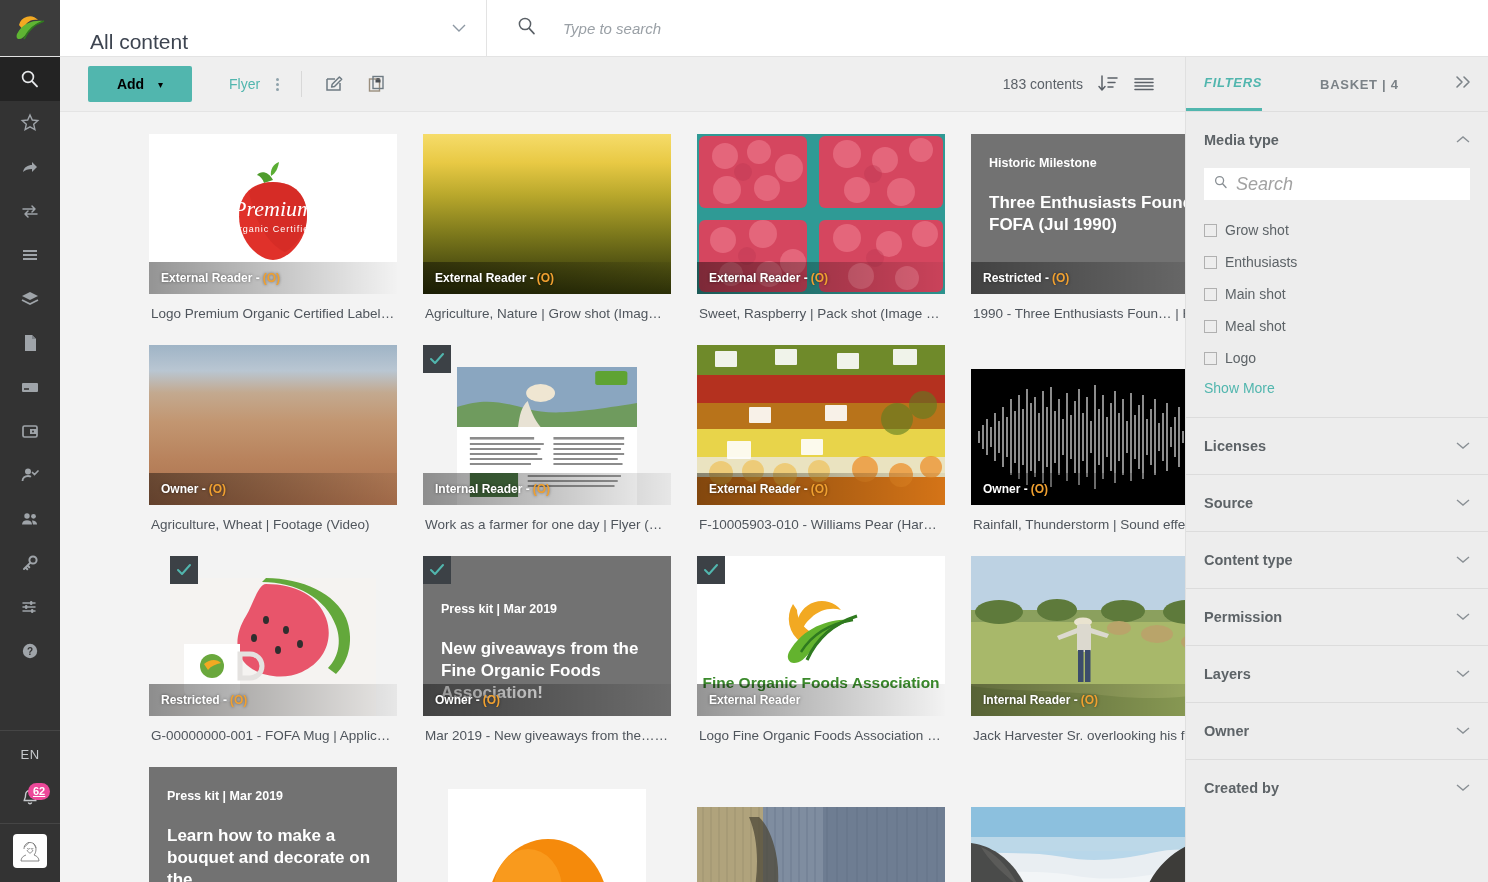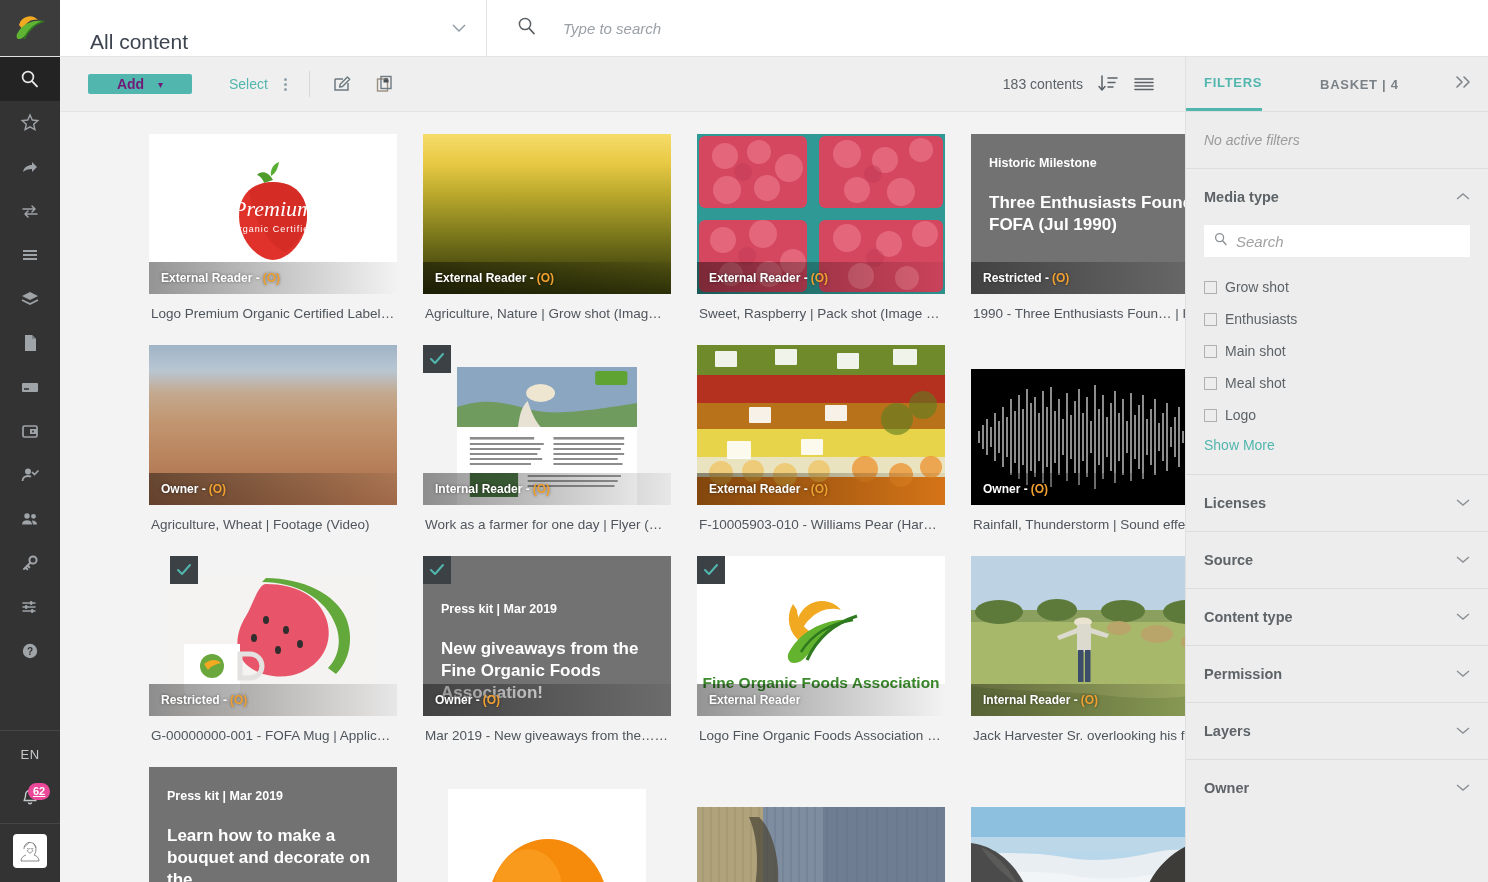--- a/index.html
+++ b/index.html
@@ -47,21 +47,21 @@
            min-width: 20px; text-align: center; line-height: 15px; text-decoration: underline; }
   .rail-avatar { width: 34px; height: 34px; margin: 10px 0 14px 0; background: #fff;
                  border-radius: 4px; display: flex; align-items: center; justify-content: center;
                  overflow: hidden; }
 
   
   .center { flex: 1; display: flex; flex-direction: column; min-width: 0;
             background: #f3f3f3; }
   .toolbar { height: 55px; flex: 0 0 55px; background: #efefef; display: flex;
              align-items: center; padding: 0 30px 0 28px; border-bottom: 1px solid #e4e4e4; }
-  .add-btn { background: #51b6ae; color: #701a75; border: none; height: 20px; width: 104px;
+  .add-btn { background: #51b6ae; color: #000000; border: none; height: 36px; width: 104px;
              border-radius: 2px; font-size: 14px; font-weight: bold; display: flex;
              align-items: center; justify-content: center; gap: 14px; cursor: pointer;
              font-family: "Liberation Sans", sans-serif; }
   .add-caret { font-size: 10px; font-weight: normal; }
   .select-link { color: #51b6ae; font-size: 14px; margin-left: 37px; cursor: pointer; }
   .kebab { margin-left: 16px; display: flex; flex-direction: column; gap: 2px; cursor: pointer; }
   .kebab i { width: 3px; height: 3px; background: #8fa2ab; border-radius: 50%; display: block; }
   .tb-div { width: 1px; height: 26px; background: #d8d8d8; margin: 0 22px; }
   .tb-ico { color: #6f7b83; margin-right: 22px; display: flex; cursor: pointer; }
   .tb-right { margin-left: auto; display: flex; align-items: center; gap: 14px; }
@@ -95,34 +95,34 @@
   .card-offset { margin-top: 22px; }
 
   
   .rpanel { width: 303px; flex: 0 0 303px; background: #ededed; border-left: 1px solid #e0e0e0;
             display: flex; flex-direction: column; }
   .rtabs { height: 55px; flex: 0 0 55px; display: flex; align-items: center;
            border-bottom: 1px solid #dedede; padding: 0 16px 0 0; position: relative; }
   .rtab { font-size: 13px; letter-spacing: .7px; color: #7b8287; font-weight: bold;
           height: 100%; display: flex; align-items: center; cursor: pointer; }
   .rtab.active { color: #51b6ae; border-bottom: 3px solid #51b6ae; }
-  .rtab.t1 { padding: 0 0 0 18px; }
+  .rtab.t1 { padding: 0 0 0 18px; font-style: italic; }
   .rtab.t2 { margin-left: 58px; }
   .rtab-exp { margin-left: auto; color: #7b8287; font-size: 16px; cursor: pointer; }
   .noactive { font-size: 14px; color: #9b9b9b; font-style: italic; padding: 20px 18px;
               border-bottom: 1px solid #dedede; }
   .fgroup { padding: 0 18px; border-bottom: 1px solid #dcdcdc; }
   .fgroup:last-child { border-bottom: none; }
   .fhead { height: 56px; display: flex; align-items: center; cursor: pointer; }
   .fhead .ft { font-size: 14.5px; color: #5d6367; font-weight: bold; flex: 1; }
   .fhead .fc { color: #8a9095; font-size: 12px; }
   .fbody { padding-bottom: 20px; }
   .fsearch { background: #fff; height: 32px; display: flex; align-items: center;
              padding: 0 10px; gap: 8px; margin-bottom: 14px; }
-  .fsearch input { border: none; outline: none; font-size: 15px; 
+  .fsearch input { border: none; outline: none; font-size: 18px; 
                    color: #14532d; flex: 1; font-family: "Liberation Sans", sans-serif; }
   .fsearch input::placeholder { color: #a2a2a2; font-style: italic; }
   .fopt { display: flex; align-items: center; gap: 8px; height: 32px; cursor: pointer; }
   .cbox { width: 13px; height: 13px; border: 1px solid #b0b0b0; background: #ededed; flex: 0 0 13px; }
   .fopt span { font-size: 14px; color: #5d6367; }
   .showmore { color: #51b6ae; font-size: 14px; margin-top: 6px; cursor: pointer; display: inline-block; }
 </style>
 </head>
 <body>
 
@@ -304,21 +304,21 @@
       </svg>
     </div>
   </div>
 
   <div class="center">
     <div class="toolbar">
       <button class="add-btn">
         <span>Add</span>
         <span class="add-caret">▾</span>
       </button>
-      <span class="select-link">Select</span>
+      <span class="select-link">Flyer</span>
       <span class="kebab">
           <i></i>
           <i></i>
           <i></i>
         </span>
       <span class="tb-div"></span>
       <span class="tb-ico">
         <svg width="21" height="21" viewBox="0 0 21 21">
             <path d="M3 5h8M3 5v11h13V9" fill="none" stroke="#6f7b83" stroke-width="1.5"></path>
             <path d="M10.5 12.5l7.2-7.2-2.3-2.3-7.2 7.2-.6 2.9z" fill="none" stroke="#6f7b83" stroke-width="1.5" stroke-linejoin="round"></path>
@@ -754,21 +754,20 @@
   <div class="rpanel">
     <div class="rtabs">
       <div class="rtab t1 active">FILTERS</div>
       <div class="rtab t2">BASKET | 4</div>
       <div class="rtab-exp">
         <svg width="18" height="14" viewBox="0 0 18 14">
             <path d="M3 2l5 5-5 5M10 2l5 5-5 5" fill="none" stroke="#7b8287" stroke-width="1.6" stroke-linecap="round" stroke-linejoin="round"></path>
           </svg>
       </div>
     </div>
-    <div class="noactive">No active filters</div>
 
     <div class="fgroup">
       <div class="fhead">
         <span class="ft">Media type</span>
         <span class="fc">
           <svg width="14" height="9" viewBox="0 0 14 9">
               <path d="M1 7l6-5 6 5" fill="none" stroke="#8a9095" stroke-width="1.4"></path>
             </svg>
         </span>
       </div>
@@ -847,15 +846,23 @@
       </div>
     </div>
     <div class="fgroup">
       <div class="fhead">
         <span class="ft">Owner</span>
         <span class="fc"><svg width="14" height="9" viewBox="0 0 14 9">
               <path d="M1 2l6 5 6-5" fill="none" stroke="#8a9095" stroke-width="1.4"></path>
             </svg></span>
       </div>
     </div>
+    <div class="fgroup">
+      <div class="fhead">
+        <span class="ft">Created by</span>
+        <span class="fc"><svg width="14" height="9" viewBox="0 0 14 9">
+              <path d="M1 2l6 5 6-5" fill="none" stroke="#8a9095" stroke-width="1.4"></path>
+            </svg></span>
+      </div>
+    </div>
   </div>
 
 </div>
 
 </body></html>

